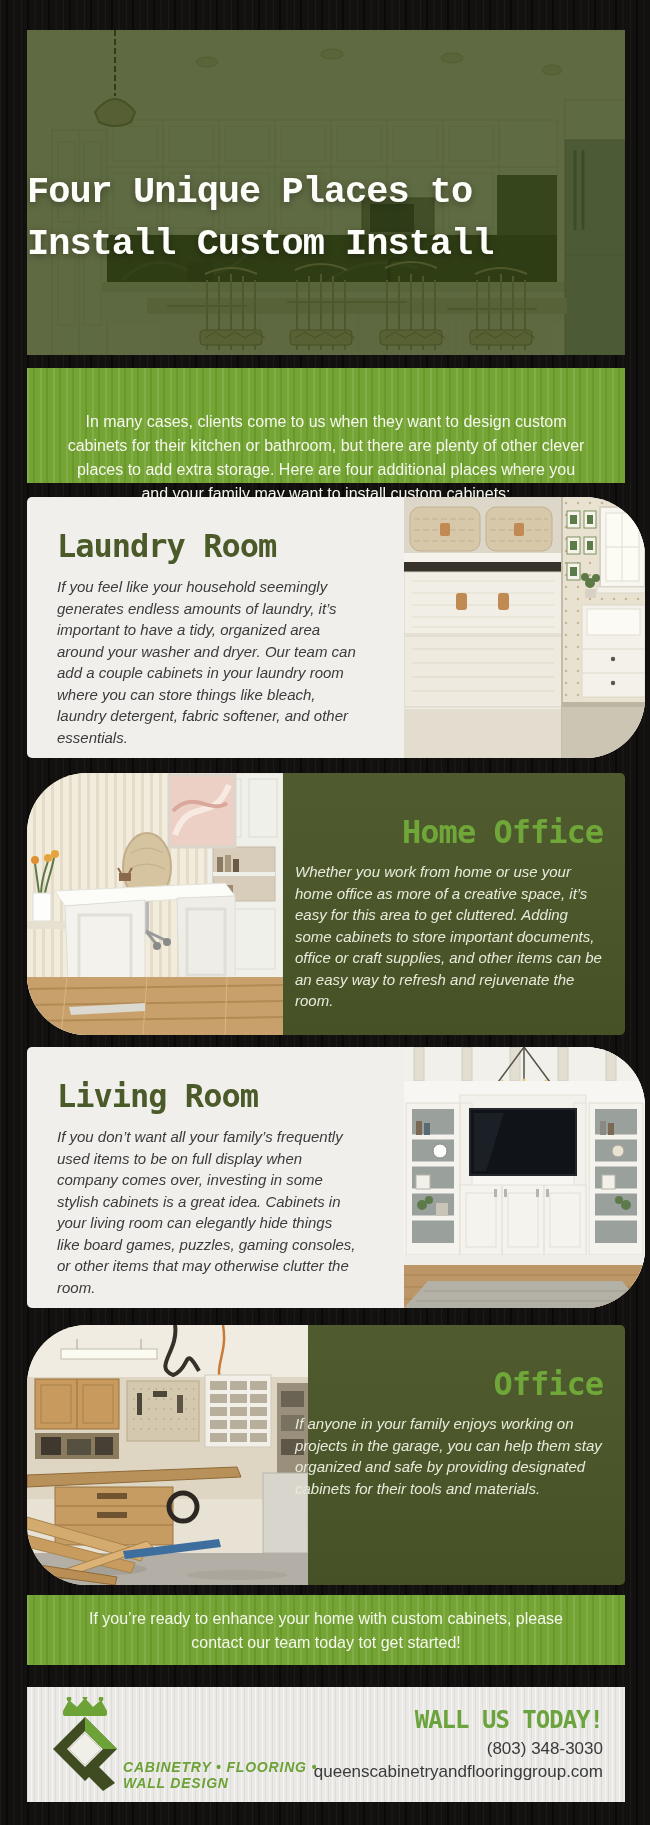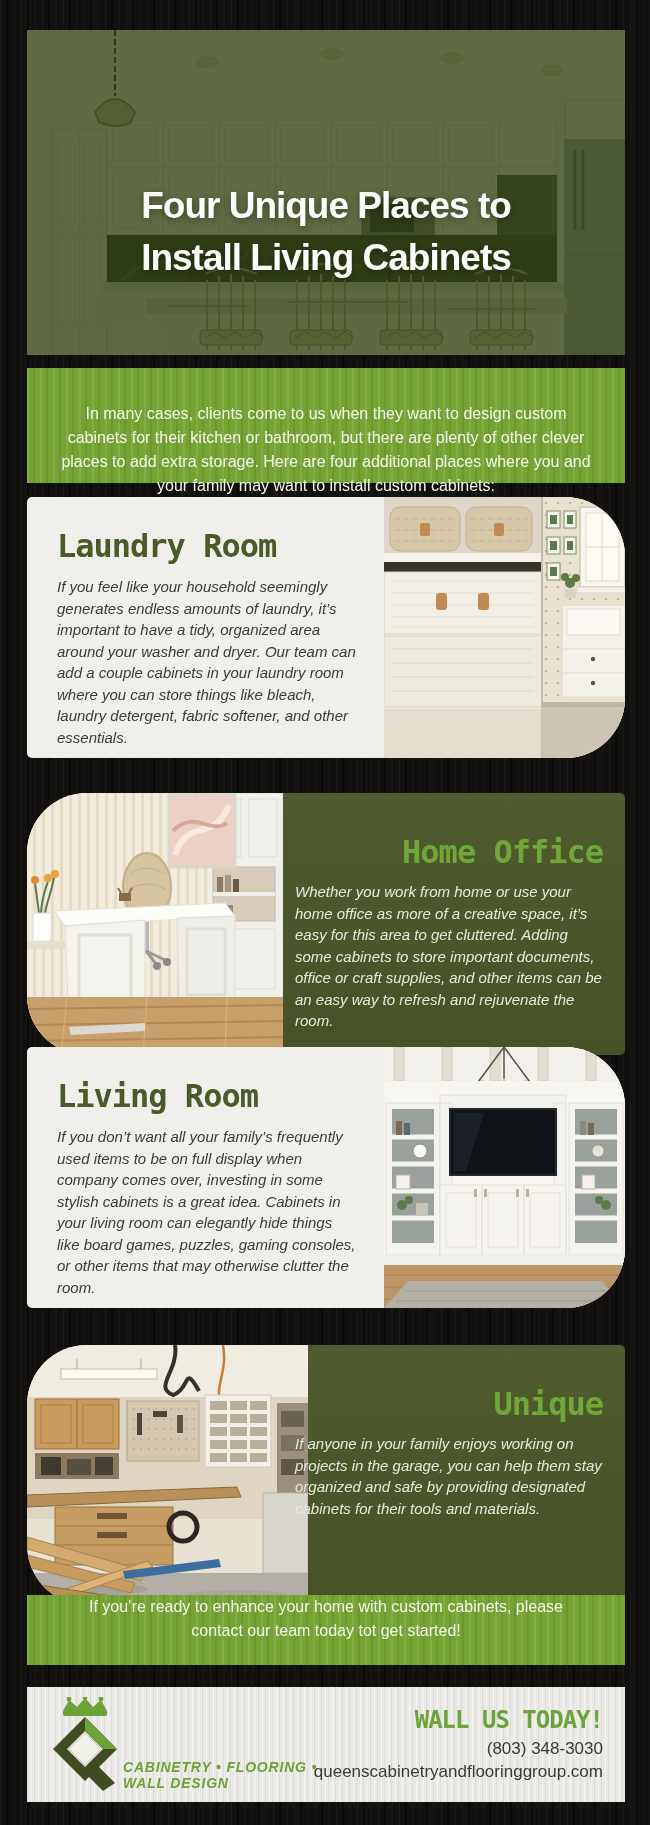--- a/index.html
+++ b/index.html
@@ -9,39 +9,39 @@
     background-image:repeating-linear-gradient(90deg,
       rgba(255,255,255,0.045) 0 1px, rgba(0,0,0,0) 1px 6px,
       rgba(0,0,0,0.45) 6px 8px, rgba(0,0,0,0) 8px 13px,
       rgba(255,255,255,0.02) 13px 15px, rgba(0,0,0,0) 15px 21px);
     font-family:"Liberation Sans", sans-serif;
   }
   .abs{position:absolute;}
   
   .header-photo{left:27px;top:30px;width:598px;height:325px;overflow:hidden;background:#efe9da;}
   .photo-overlay{left:0;top:0;width:100%;height:100%;background:rgba(44,62,12,0.74);}
-  .header-title{left:0;top:150px;width:100%;text-align:center;
-    font-family:Liberation Sans, sans-serif;font-weight:bold;
+  .header-title{left:0;top:136px;width:100%;text-align:left;
+    font-family:Liberation Mono, monospace;font-weight:bold;
     font-size:37px;line-height:52px;color:#fdfdf9;letter-spacing:-1px;
     text-shadow:0 2px 7px rgba(0,0,0,0.35);}
   
   .green-banner{left:27px;width:598px;background:#74a433;
     background-image:repeating-linear-gradient(90deg,
       rgba(255,255,255,0.10) 0 2px, rgba(0,0,0,0) 2px 6px,
       rgba(0,0,0,0.08) 6px 8px, rgba(0,0,0,0) 8px 13px);
     color:#f5f8ec;text-align:center;}
   .intro-banner{top:368px;height:115px;}
-  .intro-banner p{margin:0;padding:34px 28px 0;font-size:16px;line-height:24px;}
+  .intro-banner p{margin:8px;padding:34px 28px 0;font-size:16px;line-height:24px;}
   .cta-banner{top:1595px;height:70px;}
-  .cta-banner p{margin:0;padding:0 40px 0;font-size:16px;line-height:24px;}
+  .cta-banner p{margin:0;padding:12px 40px 0;font-size:16px;line-height:24px;}
   
   .card{left:27px;width:598px;overflow:hidden;}
-  .card.light{background:#f0efec;border-radius:5px 60px 60px 5px;}
+  .card.light{background:#f0efec;border-radius:5px 60px 60px 5px;padding-left:20px;}
   .card.dark{background:#4a5628;border-radius:60px 5px 5px 60px;
-    background-image:linear-gradient(180deg, rgba(255,255,255,0.03), rgba(0,0,0,0.05));margin-top:20px;}
+    background-image:linear-gradient(180deg, rgba(255,255,255,0.03), rgba(0,0,0,0.05));}
   .card h2{margin:0;font-family:"DejaVu Sans Mono", monospace;font-weight:bold;
     font-size:32px;letter-spacing:-1px;}
   .card.light h2{color:#4a5a28;}
   .card.dark h2{color:#6fa839;text-align:right;}
   .card p{margin:0;font-size:15px;line-height:21.5px;font-style:italic;}
   .card.light p{color:#3b3b3b;}
   .card.dark p{color:#e7eadb;text-align:left;}
   .card-text{position:absolute;}
   .card.light .card-text{left:30px;top:30px;width:322px;}
   .card.dark .card-text{right:22px;top:40px;width:308px;text-align:right;}
@@ -156,21 +156,21 @@
         <rect x="353" y="300" width="62" height="15" rx="4"></rect>
         <rect x="443" y="300" width="62" height="15" rx="4"></rect>
       </g>
       <path d="M178,308 l10,-6 l10,6 l10,-6 l10,6 l10,-6 l10,6 M268,308 l10,-6 l10,6 l10,-6 l10,6 l10,-6 l10,6 M358,308 l10,-6 l10,6 l10,-6 l10,6 l10,-6 l10,6 M448,308 l10,-6 l10,6 l10,-6 l10,6 l10,-6 l10,6" stroke="#8f815f" fill="none"></path>
       <line x1="88" y1="0" x2="88" y2="66" stroke="#3a362e" stroke-width="2" stroke-dasharray="6 3"></line>
       <path d="M68,82 Q88,56 108,82 L104,92 Q88,100 72,92 Z" fill="#c9bfa2" stroke="#8a8268" stroke-width="2"></path>
     </svg>
     <div class="abs photo-overlay"></div>
     <div class="abs header-title">
       <div>Four Unique Places to</div>
-      <div>Install Living Cabinets</div>
+      <div>Install Custom Install</div>
     </div>
   </div>
 
   <div class="abs green-banner intro-banner">
     <p>In many cases, clients come to us when they want to design custom cabinets for their kitchen or bathroom, but there are plenty of other clever places to add extra storage. Here are four additional places where you and your family may want to install custom cabinets:</p>
   </div>
 
   <section class="abs card light card-laundry">
     <div class="card-text">
       <h2>Laundry Room</h2>
@@ -466,21 +466,21 @@
         <ellipse cx="80" cy="244" rx="40" ry="6" fill="#a5a198"></ellipse>
         <ellipse cx="210" cy="250" rx="50" ry="5" fill="#aaa69c"></ellipse>
         <polygon points="0,192 118,226 114,236 0,204" fill="#d4ab6e" stroke="#a8834c"></polygon>
         <polygon points="0,210 108,238 104,248 0,222" fill="#c89c5e" stroke="#a8834c"></polygon>
         <polygon points="10,254 120,216 126,222 16,260" fill="#dcb276" stroke="#a8834c"></polygon>
         <polygon points="96,226 192,214 194,222 98,234" fill="#3e6e9e"></polygon>
         <polygon points="0,238 90,252 88,260 0,248" fill="#b98f55" stroke="#8f6a38"></polygon>
       </svg>
     </div>
     <div class="card-text">
-      <h2>Unique</h2>
+      <h2>Office</h2>
       <p>If anyone in your family enjoys working on projects in the garage, you can help them stay organized and safe by providing designated cabinets for their tools and materials.</p>
     </div>
   </section>
 
   <div class="abs green-banner cta-banner">
     <p>If you’re ready to enhance your home with custom cabinets, please contact our team today tot get started!</p>
   </div>
 
   <div class="abs footer">
     <div class="abs logo">

